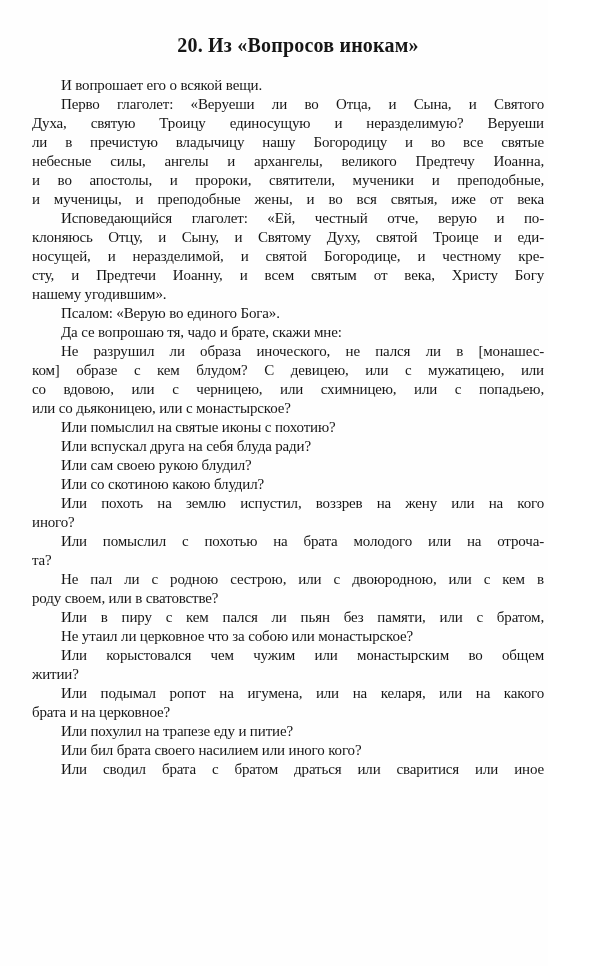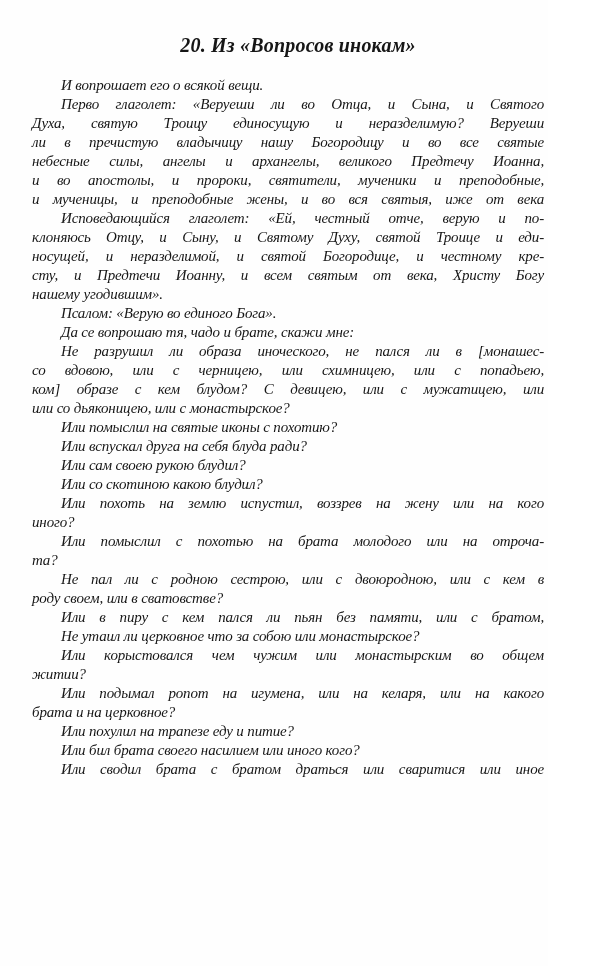--- a/index.html
+++ b/index.html
@@ -9,21 +9,20 @@
     background: #ffffff;
     font-family: "Liberation Serif", "DejaVu Serif", serif;
   }
   .page {
     position: relative;
     width: 548px;
     height: 966px;
     background: #fefefe;
     color: #161616;
     overflow: hidden;
-    font-style: italic;
   }
   .title {
     position: absolute;
     top: 34px;
     left: 42px;
     width: 512px;
     margin: 0;
     text-align: center;
     font-size: 20px;
     font-weight: 700;
@@ -81,22 +80,22 @@
         <div class="line last">нашему угодившим».</div>
       </div>
       <div class="paragraph">
         <div class="line first last">Псалом: «Верую во единого Бога».</div>
       </div>
       <div class="paragraph">
         <div class="line first last">Да се вопрошаю тя, чадо и брате, скажи мне:</div>
       </div>
       <div class="paragraph">
         <div class="line first">Не разрушил ли образа иноческого, не пался ли в [монашес-</div>
+        <div class="line">ком] образе с кем блудом? С девицею, или с мужатицею, или</div>
         <div class="line">со вдовою, или с черницею, или схимницею, или с попадьею,</div>
-        <div class="line">ком] образе с кем блудом? С девицею, или с мужатицею, или</div>
         <div class="line last">или со дьяконицею, или с монастырское?</div>
       </div>
       <div class="paragraph">
         <div class="line first last">Или помыслил на святые иконы с похотию?</div>
       </div>
       <div class="paragraph">
         <div class="line first last">Или вспускал друга на себя блуда ради?</div>
       </div>
       <div class="paragraph">
         <div class="line first last">Или сам своею рукою блудил?</div>

